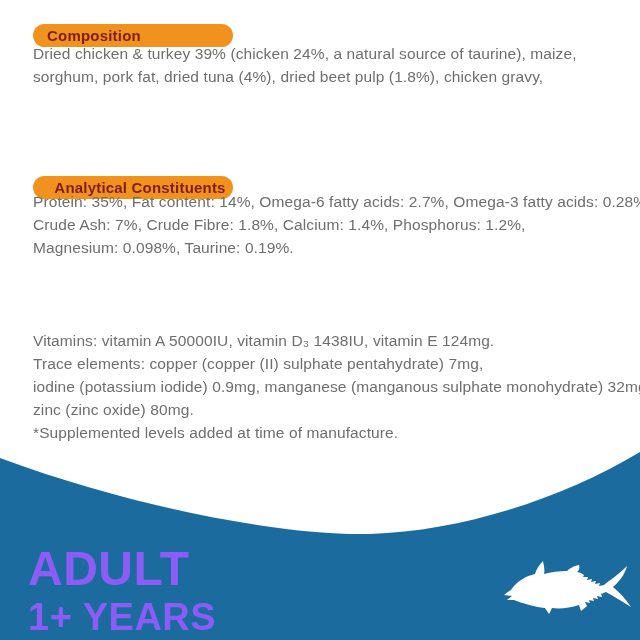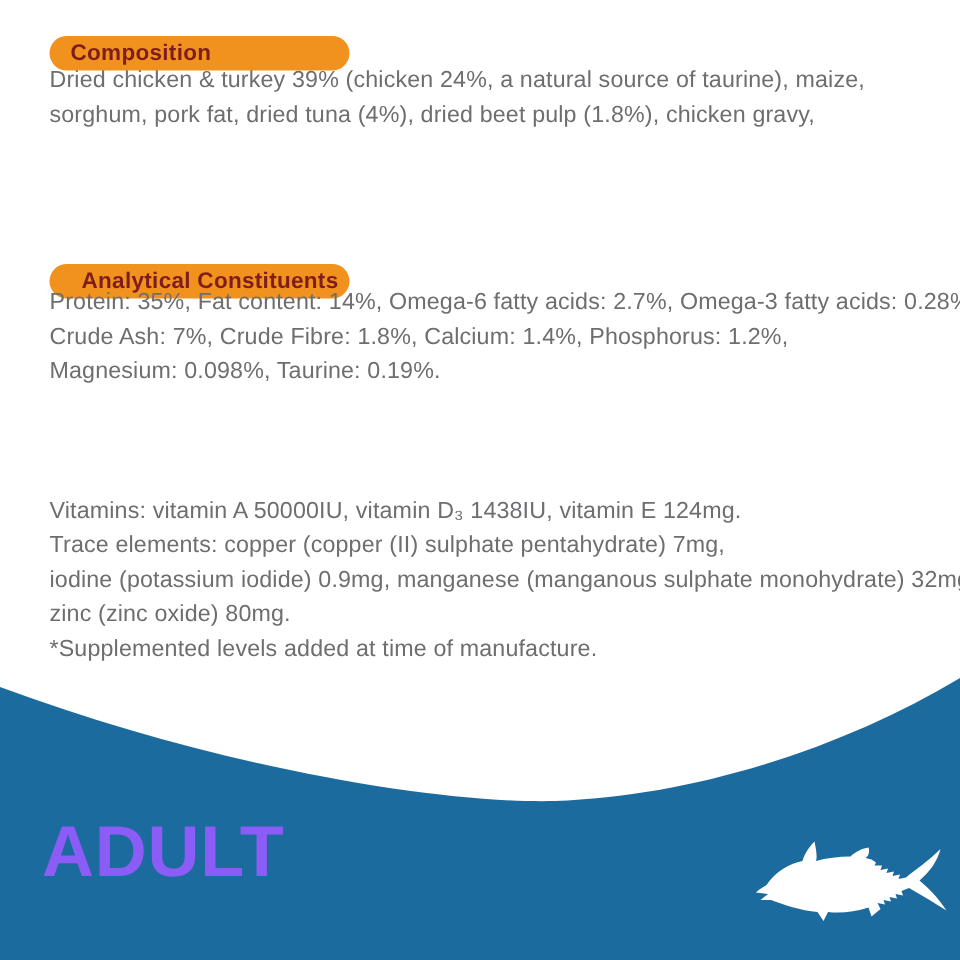--- a/index.html
+++ b/index.html
@@ -70,20 +70,21 @@
     <div>iodine (potassium iodide) 0.9mg, manganese (manganous sulphate monohydrate) 32mg,</div>
     <div>zinc (zinc oxide) 80mg.</div>
     <div>*Supplemented levels added at time of manufacture.</div>
   </div>
 
   <svg class="footer-wave" viewBox="0 0 640 192" preserveAspectRatio="none" xmlns="http://www.w3.org/2000/svg">
     <path d="M0,10 C140,62 290,88 370,86 C460,83 560,52 640,4 L640,192 L0,192 Z" fill="#1c6b9e"></path>
   </svg>
 
   <div class="life-stage life-stage-1">ADULT</div>
+  <div class="life-stage life-stage-2">1+ YEARS</div>
 
   <svg class="fish" viewBox="0 0 150 75" xmlns="http://www.w3.org/2000/svg">
     <path fill="#ffffff" d="
       M9,45
       C11,43 13,42 16,40
       C22,31 31,26 40,24
       C41,20 44,15 48,11
       C49,16 50,21 49,24
       C56,22 64,21 72,21
       C74,19 78,16 84,15

